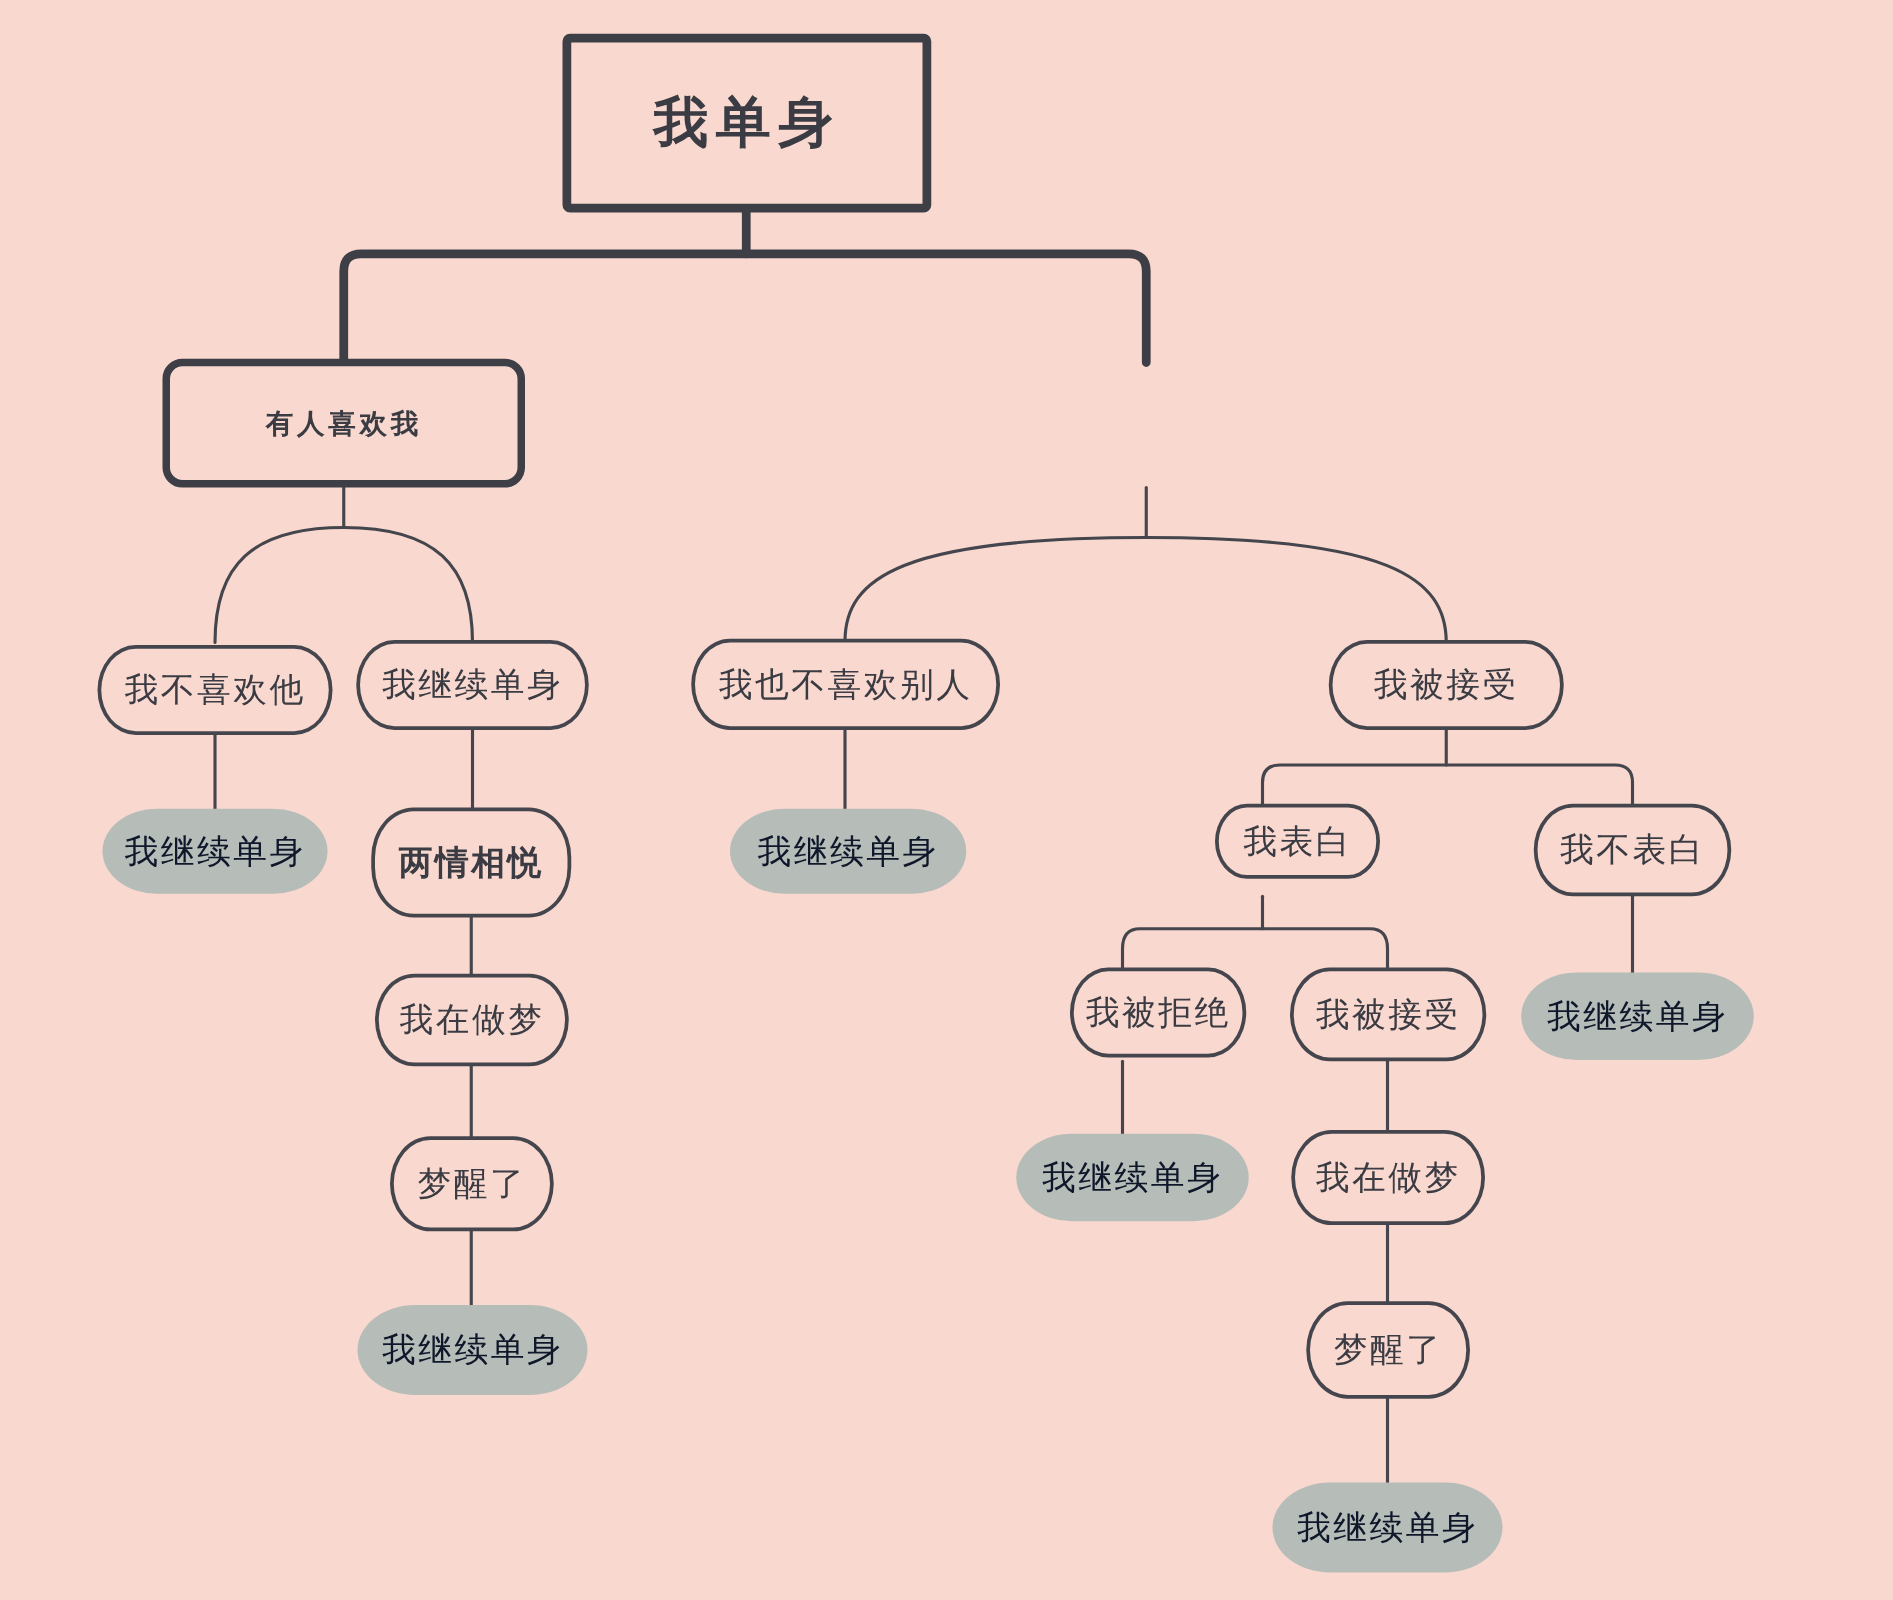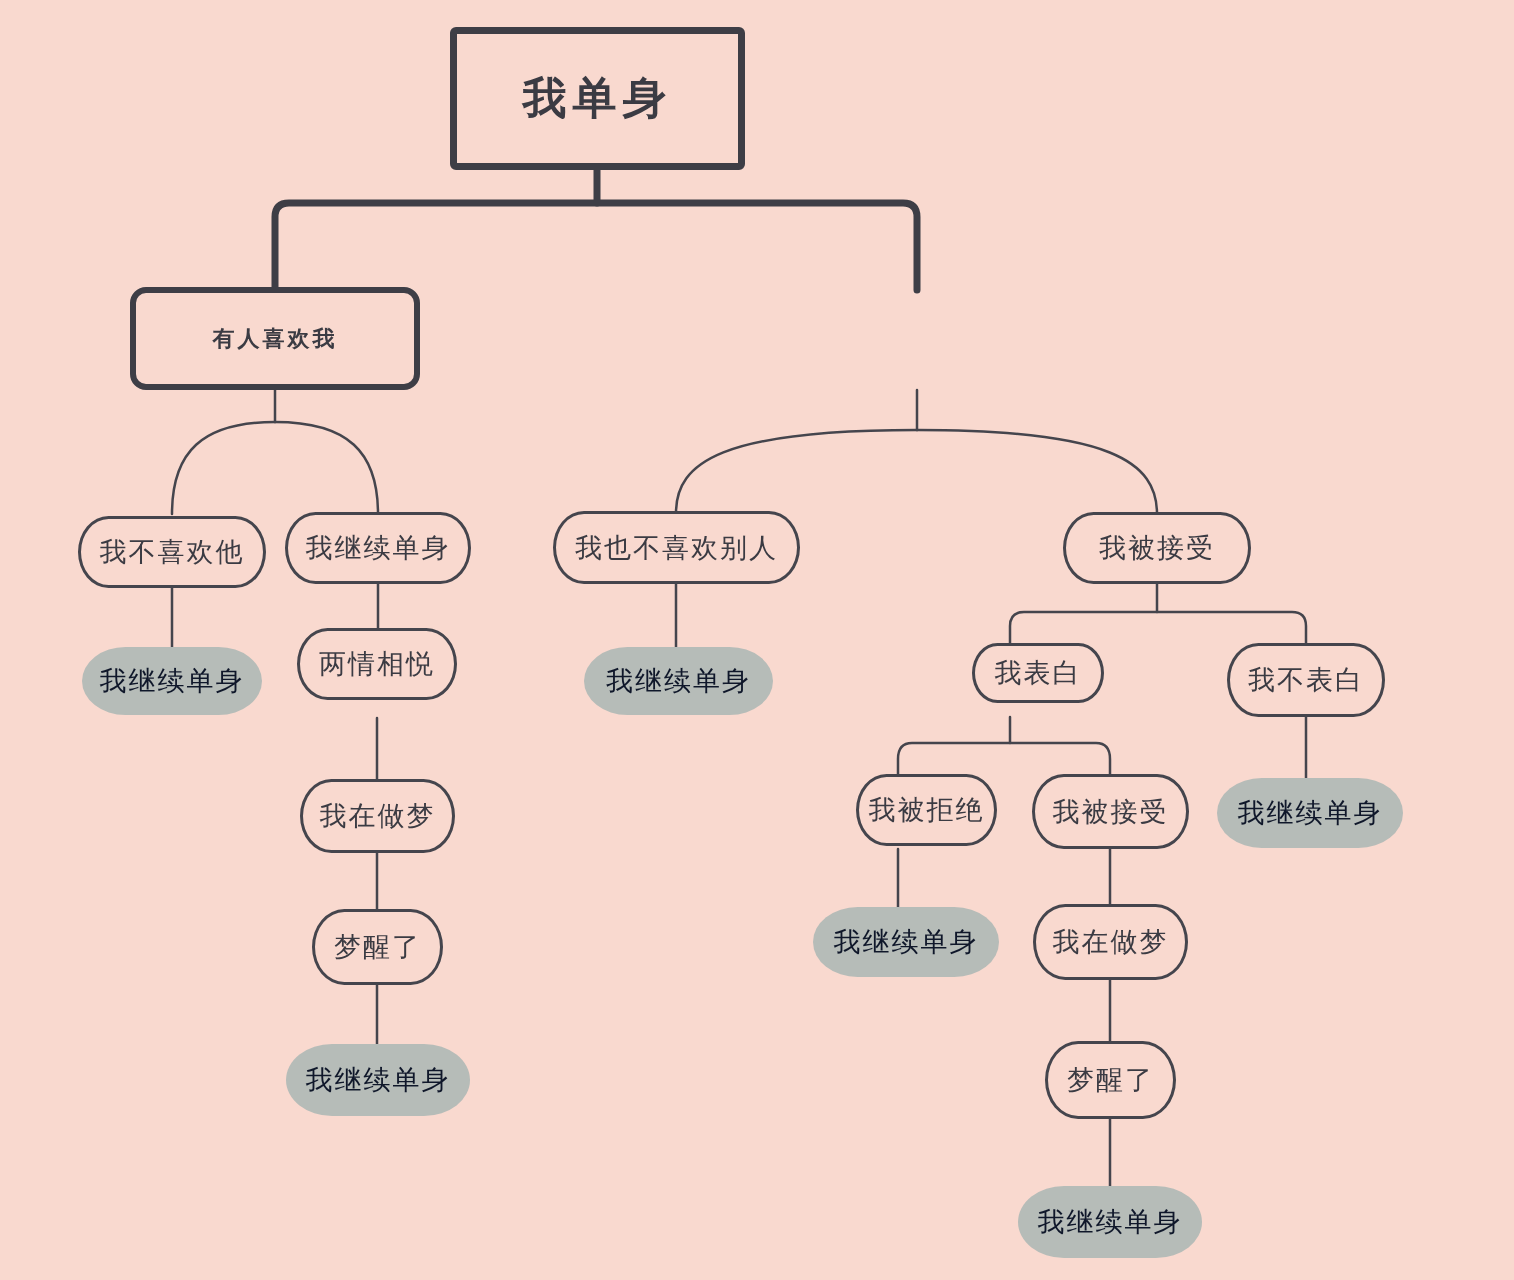--- a/index.html
+++ b/index.html
@@ -106,21 +106,21 @@
   <div class="node box-root" style="left:450px; top:27px; width:295px; height:143px;">我单身</div>
 
   <div class="node box-l2" style="left:130px; top:287px; width:290px; height:103px;">有人喜欢我</div>
 
   <div class="node oval" style="left:78px; top:516px; width:188px; height:72px;">我不喜欢他</div>
   <div class="node oval" style="left:285px; top:512px; width:186px; height:72px;">我继续单身</div>
   <div class="node oval" style="left:553px; top:511px; width:247px; height:73px;">我也不喜欢别人</div>
   <div class="node oval" style="left:1063px; top:512px; width:188px; height:72px;">我被接受</div>
 
   <div class="node gray" style="left:82px; top:647px; width:180px; height:68px;">我继续单身</div>
-  <div class="node oval" style="left:297px; top:628px; width:160px; height:72px;">两情相悦</div>
+  <div class="node oval" style="left:297px; top:646px; width:160px; height:88px;font-weight:bold;">两情相悦</div>
   <div class="node gray" style="left:584px; top:647px; width:189px; height:68px;">我继续单身</div>
   <div class="node oval" style="left:972px; top:643px; width:132px; height:60px;">我表白</div>
   <div class="node oval" style="left:1227px; top:643px; width:158px; height:74px;">我不表白</div>
 
   <div class="node oval" style="left:300px; top:779px; width:155px; height:74px;">我在做梦</div>
   <div class="node oval" style="left:856px; top:774px; width:141px; height:72px;">我被拒绝</div>
   <div class="node oval" style="left:1032px; top:774px; width:157px; height:75px;">我被接受</div>
   <div class="node gray" style="left:1217px; top:778px; width:186px; height:70px;">我继续单身</div>
 
   <div class="node oval" style="left:312px; top:909px; width:131px; height:76px;">梦醒了</div>

